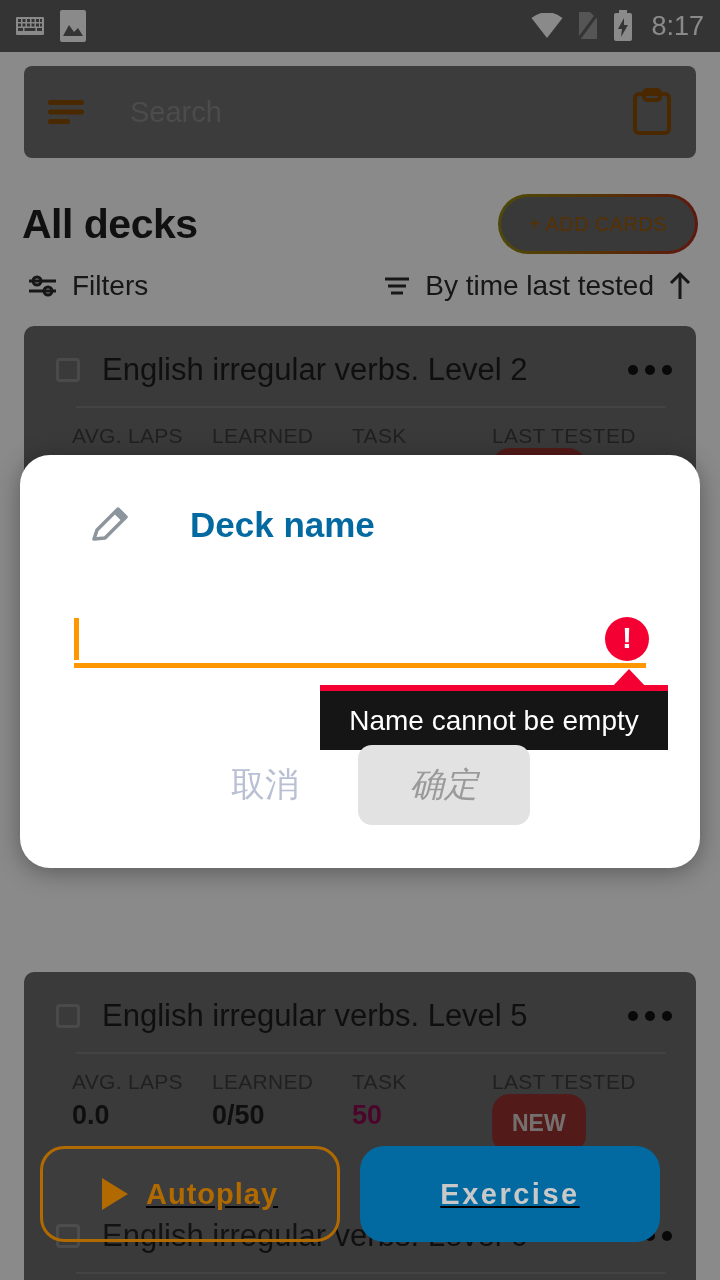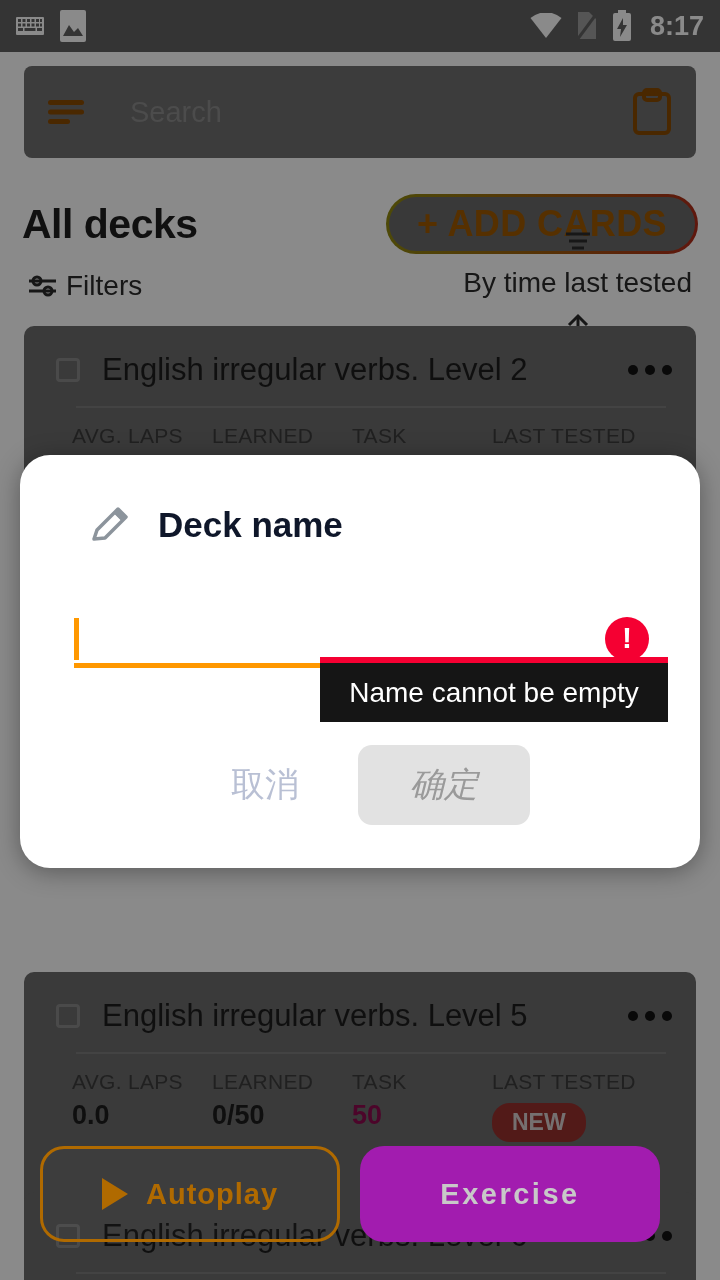--- a/index.html
+++ b/index.html
@@ -27,21 +27,21 @@
   #status-bar {
     position: absolute; top: 0; left: 0;
     width: 720px; height: 52px;
     background: #616161;
     display: flex; align-items: center;
     padding: 0 16px;
   }
   .sb-left { display: flex; align-items: center; gap: 16px; }
   .sb-right { margin-left: auto; display: flex; align-items: center; gap: 14px; }
   #status-time {
-    color: #ffffff; font-size: 27px; font-weight: 700;
+    color: #ffffff; font-size: 27px; font-weight: 400;
     letter-spacing: 0px; margin-left: 4px;
   }
 
   
   #search-bar {
     position: absolute; left: 24px; top: 66px;
     width: 672px; height: 92px;
     background: #6f6f6f;
     border-radius: 8px;
     display: flex; align-items: center;
@@ -65,33 +65,33 @@
   }
   #add-cards-button {
     margin-left: auto;
     height: 60px; padding: 0 28px;
     border-radius: 30px;
     border: 3px solid transparent;
     background:
       linear-gradient(#6a6a6a, #6a6a6a) padding-box,
       linear-gradient(100deg, #8f8a10 0%, #a05a0c 55%, #b02a1a 100%) border-box;
     display: flex; align-items: center; justify-content: center;
-    color: #a05a00; font-size: 36px; font-weight: 700;
+    color: #a05a00; font-size: 20px; font-weight: 400;
     letter-spacing: 0.4px;
   }
 
   
   #filter-row {
     position: absolute; left: 28px; top: 262px;
     width: 664px; height: 48px;
     display: flex; align-items: center;
     color: #2b2b2b; font-size: 28px;
   }
-  .filter-left { display: flex; align-items: center; gap: 8px; }
-  .filter-right { margin-left: auto; display: flex; align-items: center; gap: 14px; flex-direction: column; }
+  .filter-left { display: flex; align-items: center; gap: 14px; }
+  .filter-right { margin-left: auto; display: flex; align-items: center; gap: 14px; }
 
   
   .deck-card {
     position: absolute; left: 24px;
     width: 672px;
     background: #6b6b6b;
     border-radius: 10px;
   }
   .deck-head {
     display: flex; align-items: center;
@@ -126,45 +126,46 @@
   .stat { width: 140px; }
   .stat-label {
     font-size: 21px; color: #3c3c3c; letter-spacing: 0.3px;
     white-space: nowrap;
   }
   .stat-value {
     font-size: 27px; font-weight: 700; color: #1c1c1c; margin-top: 6px;
   }
   .stat-value.magenta { color: #8d0a4e; }
   .badge-new {
-    display: inline-block; margin-top: 9px;
+    display: inline-block; margin-top: 0;
     background: #98302e; color: #d9cfcf;
     font-size: 23px; font-weight: 700;
-    padding: 6px 20px; border-radius: 18px;
+    padding: 16px 20px; border-radius: 18px;
   }
 
   
   #bottom-bar {
     position: absolute; left: 0; bottom: 38px;
     width: 720px; height: 96px;
     display: flex; align-items: center; gap: 20px;
     padding: 0 40px;
+    text-decoration: underline;
   }
   #autoplay-button {
     width: 300px; height: 96px;
     border: 3px solid #b06a00;
     border-radius: 24px;
     background: rgba(255,255,255,0.02);
     display: flex; align-items: center; justify-content: center; gap: 18px;
     color: #b06a00; font-size: 29px; font-weight: 700; letter-spacing: 1px;
   }
   #exercise-button {
     width: 300px; height: 96px;
     border-radius: 24px;
-    background: #a21caf;
+    background: #0369a1;
     display: flex; align-items: center; justify-content: center;
     color: #c8c8c8; font-size: 29px; font-weight: 700; letter-spacing: 2.5px;
   }
   .play-tri {
     width: 0; height: 0;
     border-left: 26px solid #b06a00;
     border-top: 16px solid transparent;
     border-bottom: 16px solid transparent;
   }
 
@@ -182,21 +183,21 @@
     width: 680px; height: 413px;
     background: #ffffff;
     border-radius: 30px;
     box-shadow: 0 4px 24px rgba(0,0,0,0.35);
   }
   #dialog-title-row {
     position: absolute; left: 68px; top: 48px;
     display: flex; align-items: center; gap: 26px;
   }
   #dialog-title {
-    font-size: 35px; font-weight: 700; color: #0f172a;
+    font-size: 35px; font-weight: 700; color: #0369a1; margin-left: 32px;
   }
   #name-input-wrap {
     position: absolute; left: 74px; top: 612px;
     width: 572px; height: 58px;
   }
   #name-input {
     width: 100%; height: 56px;
     border: none; outline: none;
     border-bottom: 5px solid #FF9800;
     background: transparent;
@@ -214,21 +215,21 @@
     width: 44px; height: 44px; border-radius: 50%;
     background: #F50032;
     display: flex; align-items: center; justify-content: center;
   }
   #error-icon .bang {
     color: #fff; font-size: 30px; font-weight: 700; line-height: 1;
     margin-top: -2px;
   }
   #error-tooltip {
     position: absolute;
-    left: 320px; top: 657px;
+    left: 320px; top: 685px;
     width: 348px; height: 65px;
     background: #151515;
     border-top: 6px solid #F50032;
     display: flex; align-items: center; justify-content: center;
     color: #ffffff; font-size: 28px;
   }
   #tooltip-arrow {
     position: absolute; left: 612px; top: 669px;
     width: 0; height: 0;
     border-left: 17px solid transparent;

